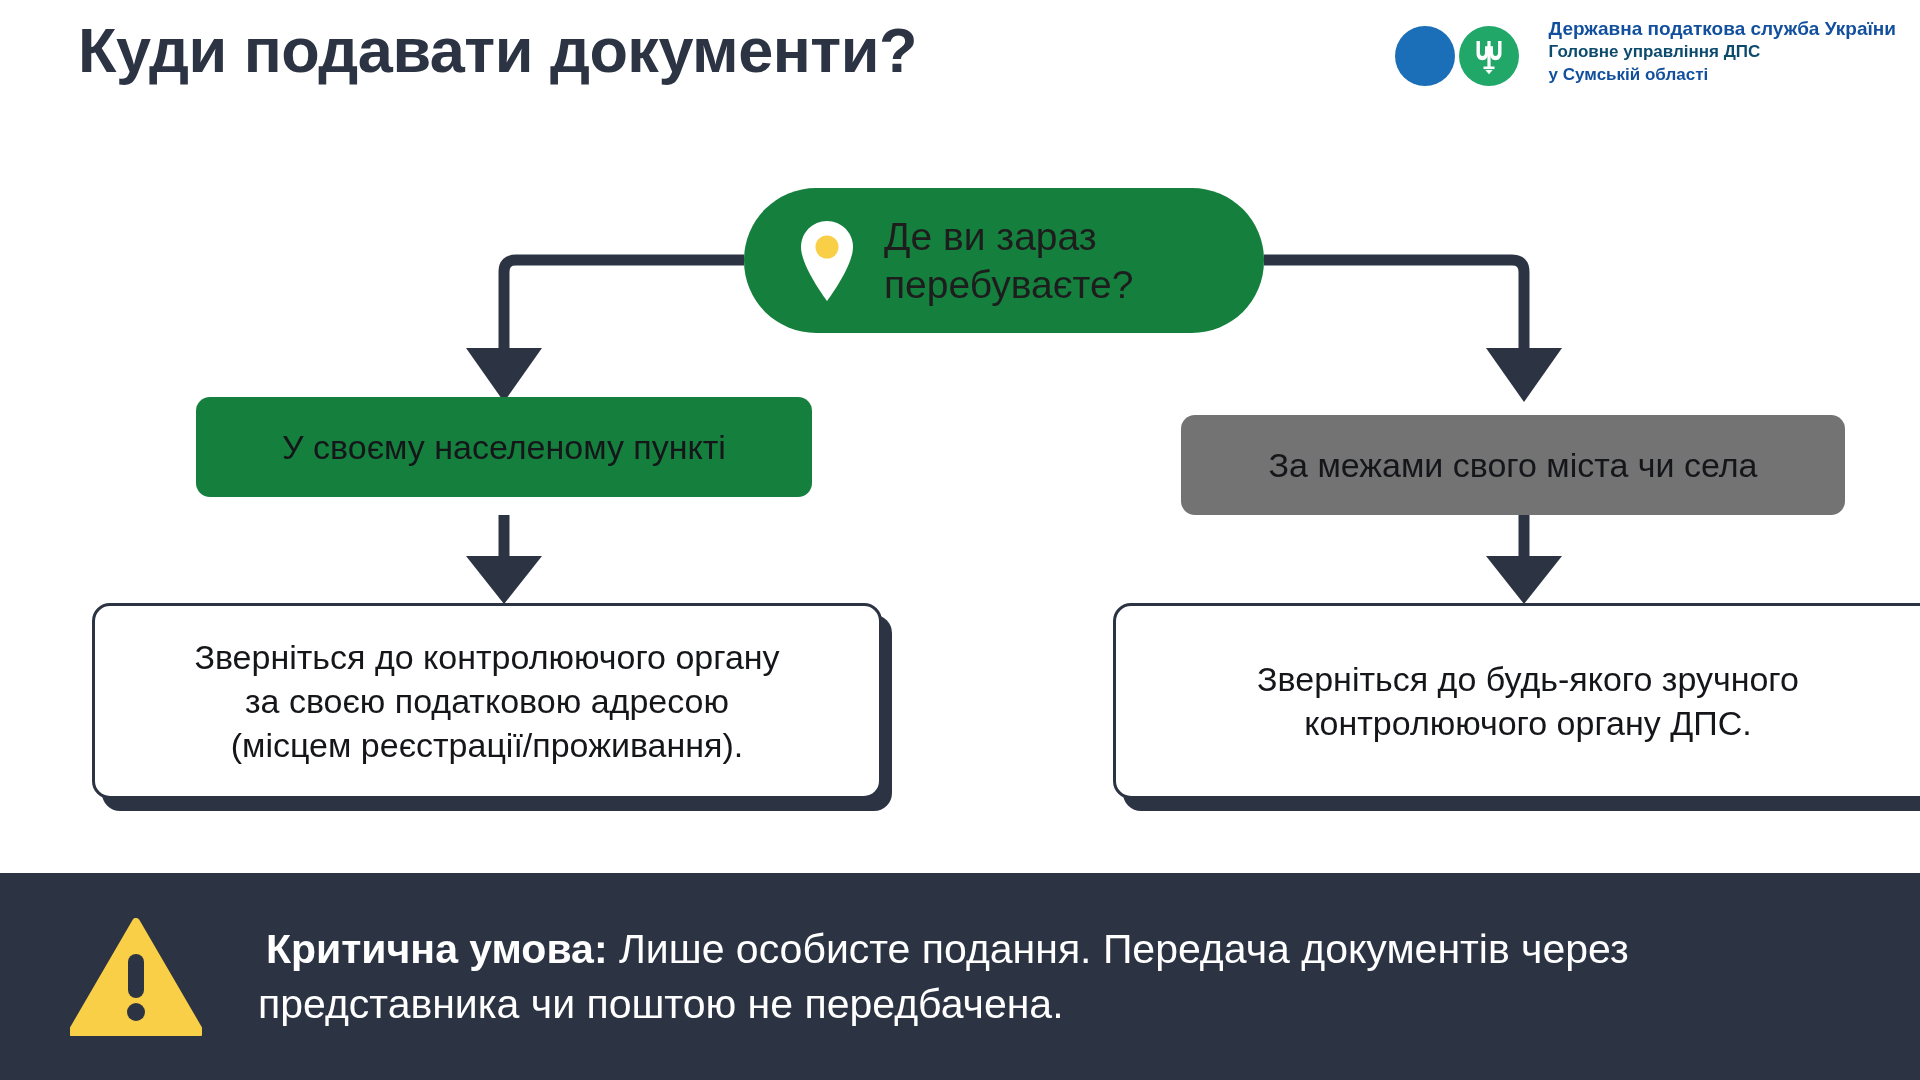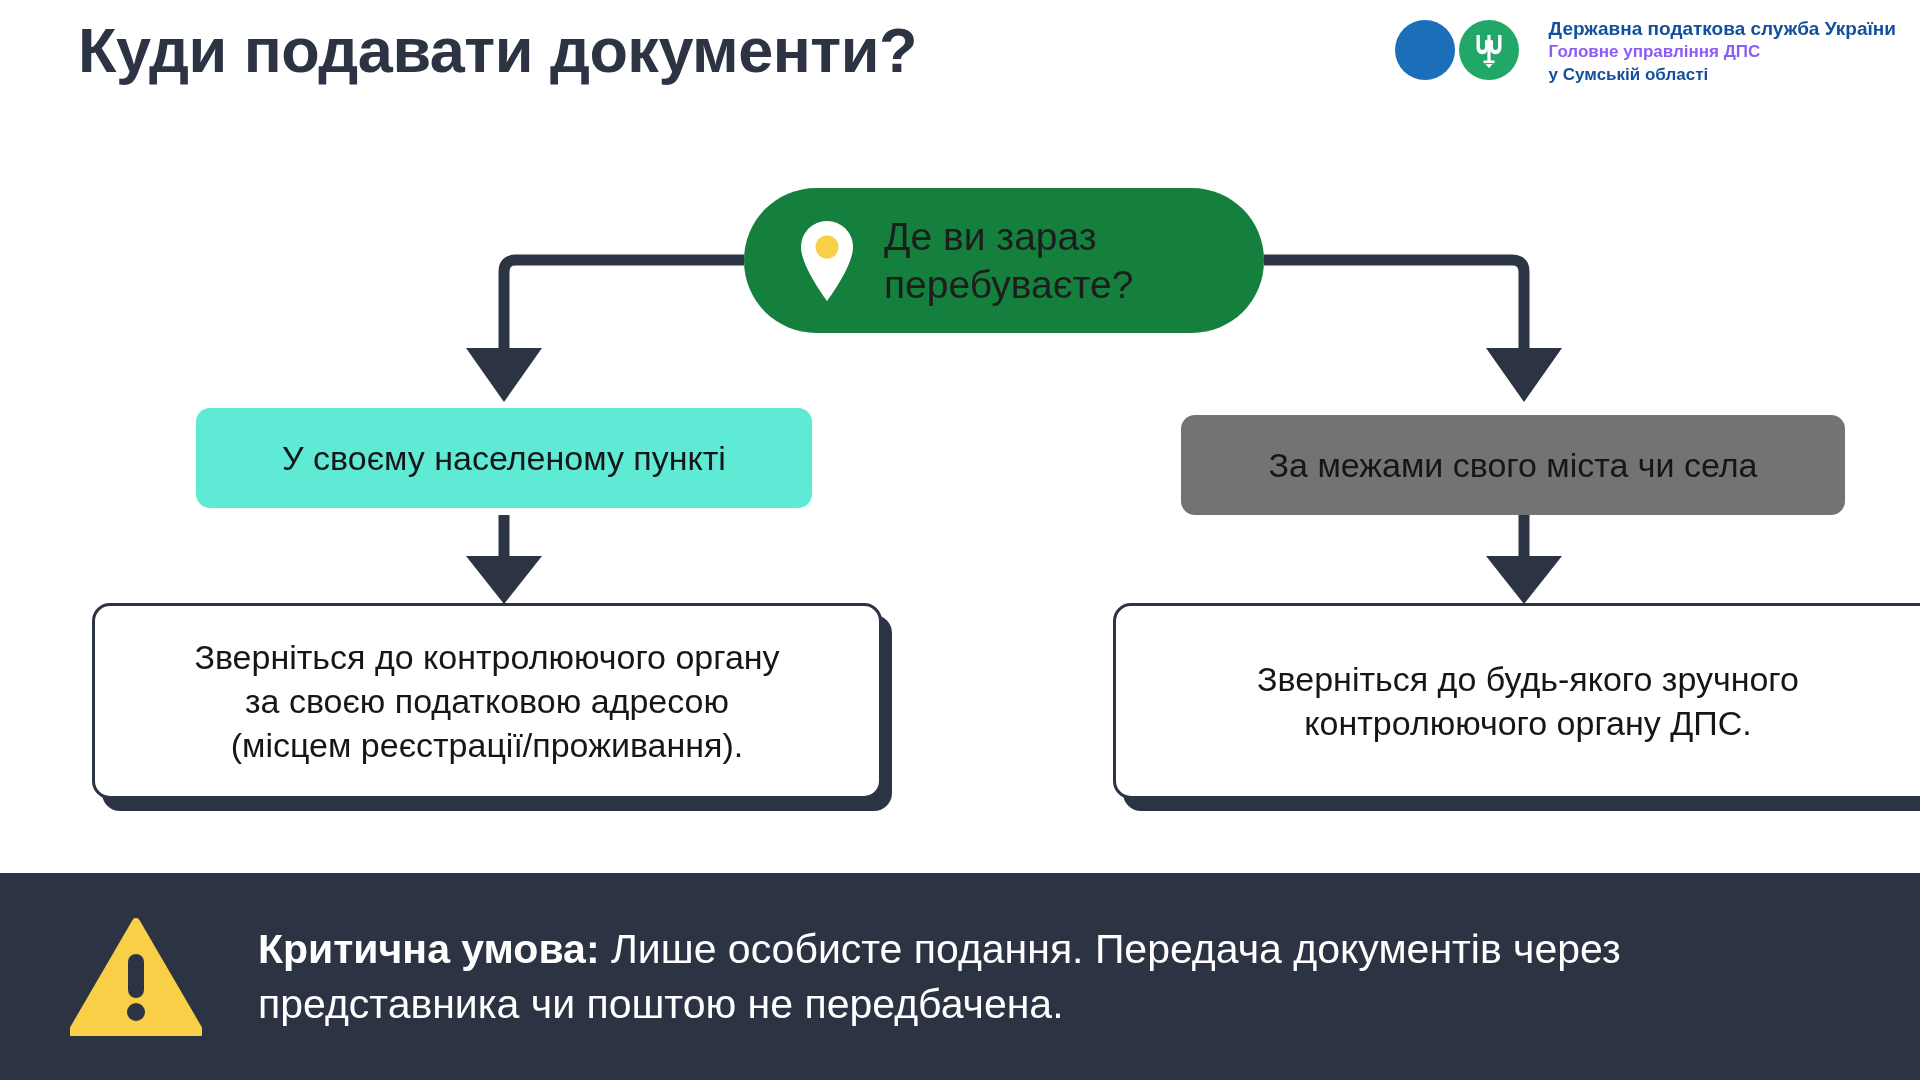--- a/index.html
+++ b/index.html
@@ -14,29 +14,29 @@
 
   
   .title{
     position:absolute;left:78px;top:14px;
     font-size:63px;font-weight:bold;
     color:#2c3444;letter-spacing:-0.5px;
     white-space:nowrap;
   }
   .logo{
     position:absolute;right:24px;top:10px;
-    display:flex;align-items:center;gap:30px;
+    display:flex;align-items:flex-end;gap:30px;
   }
   .logo-marks{display:flex;align-items:center;gap:4px;margin-top:4px;}
   .circle-blue{width:60px;height:60px;border-radius:50%;background:#1a6fb8;}
   .circle-green{width:60px;height:60px;border-radius:50%;background:#21a869;
     display:flex;align-items:center;justify-content:center;}
   .logo-text{display:flex;flex-direction:column;line-height:1.32;padding-top:6px;}
   .logo-l1{font-size:19px;font-weight:bold;color:#12509e;white-space:nowrap;}
-  .logo-l2{font-size:17px;font-weight:bold;color:#8b5cf6;white-space:nowrap;}
+  .logo-l2{font-size:17px;font-weight:bold;color:#0c4a6e;white-space:nowrap;}
   .logo-l3{font-size:17px;font-weight:bold;color:#12509e;white-space:nowrap;}
 
   
   .flow{position:absolute;left:0;top:0;width:1920px;height:880px;}
   .flow-svg{position:absolute;left:0;top:0;width:1920px;height:880px;}
 
   .qbox{
     position:absolute;left:744px;top:188px;width:520px;height:145px;
     background:#15803d;border-radius:72px;
     display:flex;align-items:center;gap:26px;
@@ -45,21 +45,21 @@
   .pin{width:62px;height:82px;flex:0 0 auto;}
   .qtext{
     font-size:39px;color:#1d1d1d;line-height:1.22;font-weight:normal;
   }
 
   .chip{
     position:absolute;height:100px;border-radius:14px;
     display:flex;align-items:center;justify-content:center;
     font-size:34px;color:#15161a;
   }
-  .chip-left{left:196px;top:408px;width:616px;background:#5eead4;}
+  .chip-left{left:196px;top:397px;width:616px;background:#15803d;}
   .chip-right{left:1181px;top:415px;width:664px;background:#737373;}
 
   .card{
     position:absolute;background:#ffffff;
     border:3px solid #2c3444;border-radius:18px;
     box-shadow:10px 12px 0 0 #2c3444;
     display:flex;align-items:center;justify-content:center;
     text-align:center;
     font-size:34px;color:#15161a;line-height:1.3;
     box-sizing:border-box;padding:12px 26px;
@@ -71,21 +71,21 @@
   .banner{
     position:absolute;left:0;top:873px;width:1920px;height:207px;
     background:#2c3444;
     display:flex;align-items:center;
     padding-left:70px;box-sizing:border-box;gap:56px;
   }
   .warn{width:132px;height:118px;flex:0 0 auto;}
   .banner-text{
     font-size:41px;color:#ffffff;line-height:1.33;max-width:1560px;
   }
-  .banner-text b{font-weight:bold;}
+  .banner-text b{font-weight:bold;margin-left:8px;}
 </style>
 </head>
 <body>
 
 <div class="page">
 
   <div class="title">Куди подавати документи?</div>
 
   <div class="logo">
     <div class="logo-marks">

